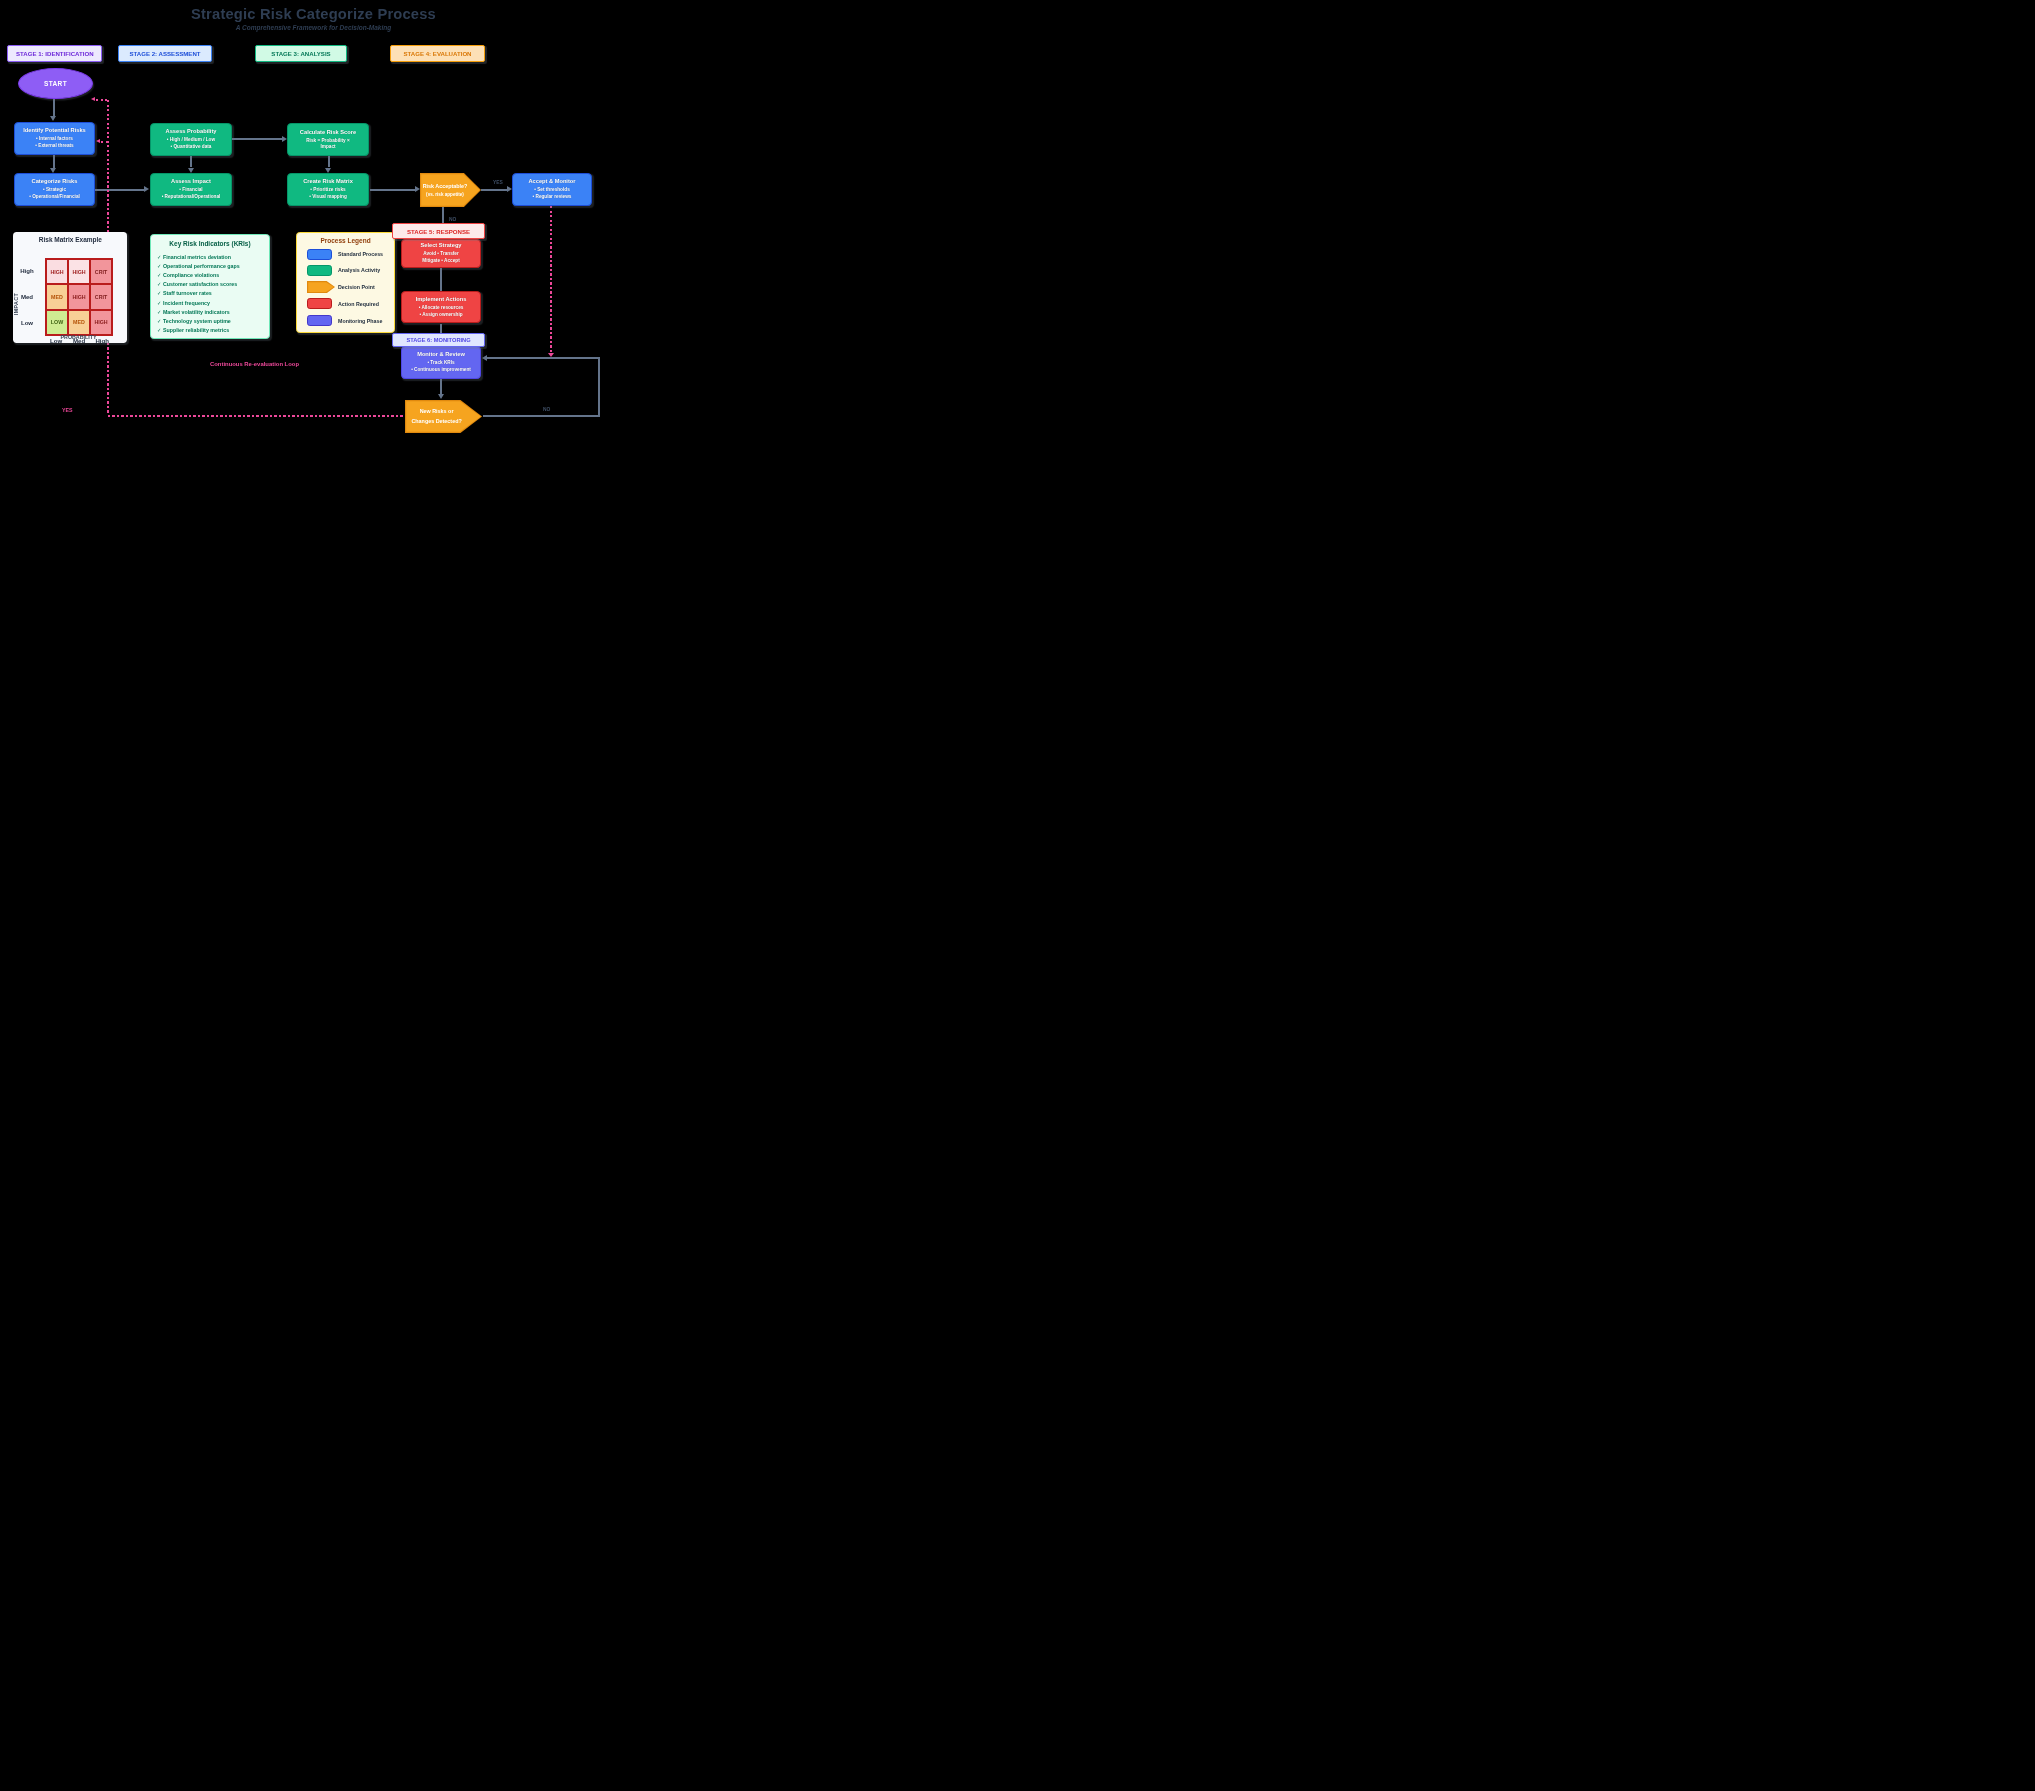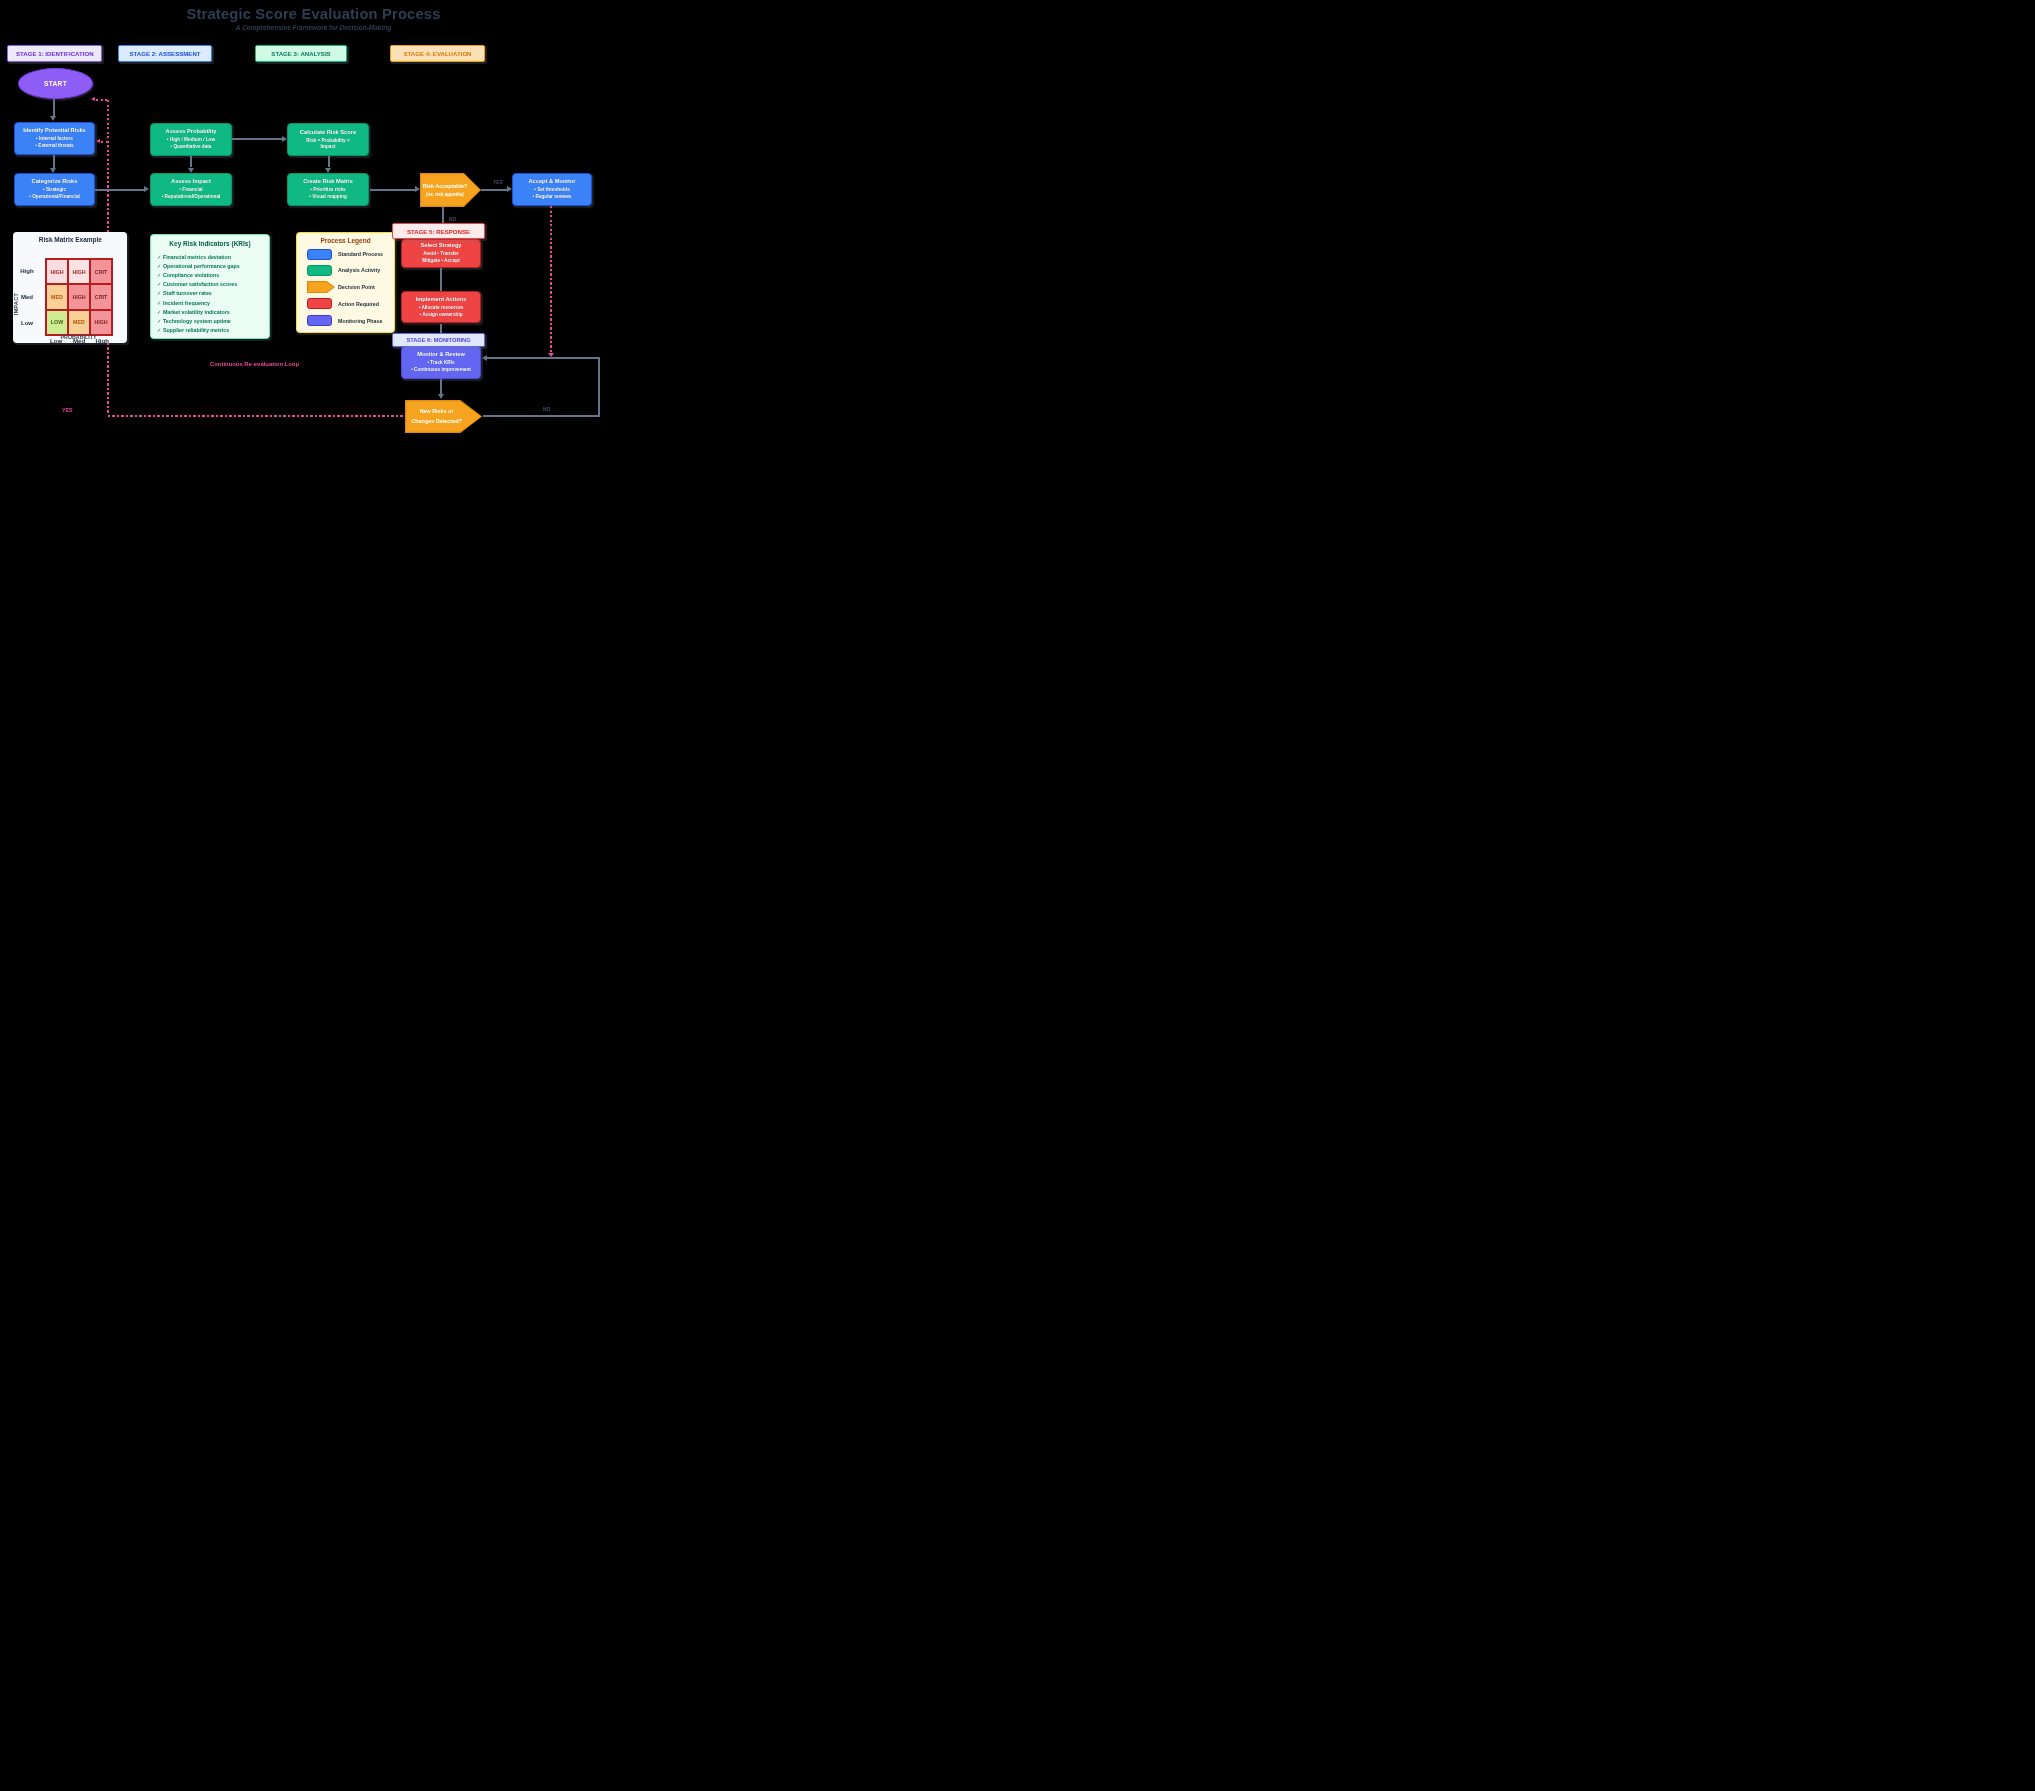--- a/index.html
+++ b/index.html
@@ -112,21 +112,21 @@
   .lg-arrow{left:307px;width:28px;height:12.2px;z-index:4;}
   .lg-arrow .dshape{clip-path:polygon(0 0,70% 0,100% 50%,70% 100%,0 100%);}
   .lg-arrow .dshape-in{clip-path:polygon(0 0,70% 0,100% 50%,70% 100%,0 100%);}
   .lg-label{left:338px;width:55px;font-size:5.3px;font-weight:600;color:#222f3f;z-index:4;}
 </style>
 </head>
 <body>
 
 <div id="canvas">
 
-  <div class="abs main-title">Strategic Score Evaluation Process</div>
+  <div class="abs main-title">Strategic Risk Categorize Process</div>
   <div class="abs sub-title">A Comprehensive Framework for Decision-Making</div>
 
   <div class="abs stagehdr" id="sh1">STAGE 1: IDENTIFICATION</div>
   <div class="abs stagehdr" id="sh2">STAGE 2: ASSESSMENT</div>
   <div class="abs stagehdr" id="sh3">STAGE 3: ANALYSIS</div>
   <div class="abs stagehdr" id="sh4">STAGE 4: EVALUATION</div>
   <div class="abs stagehdr" id="sh5">STAGE 5: RESPONSE</div>
   <div class="abs stagehdr" id="sh6">STAGE 6: MONITORING</div>
 
   <div class="abs vline" style="left:53px;top:97px;height:19.5px;"></div>

